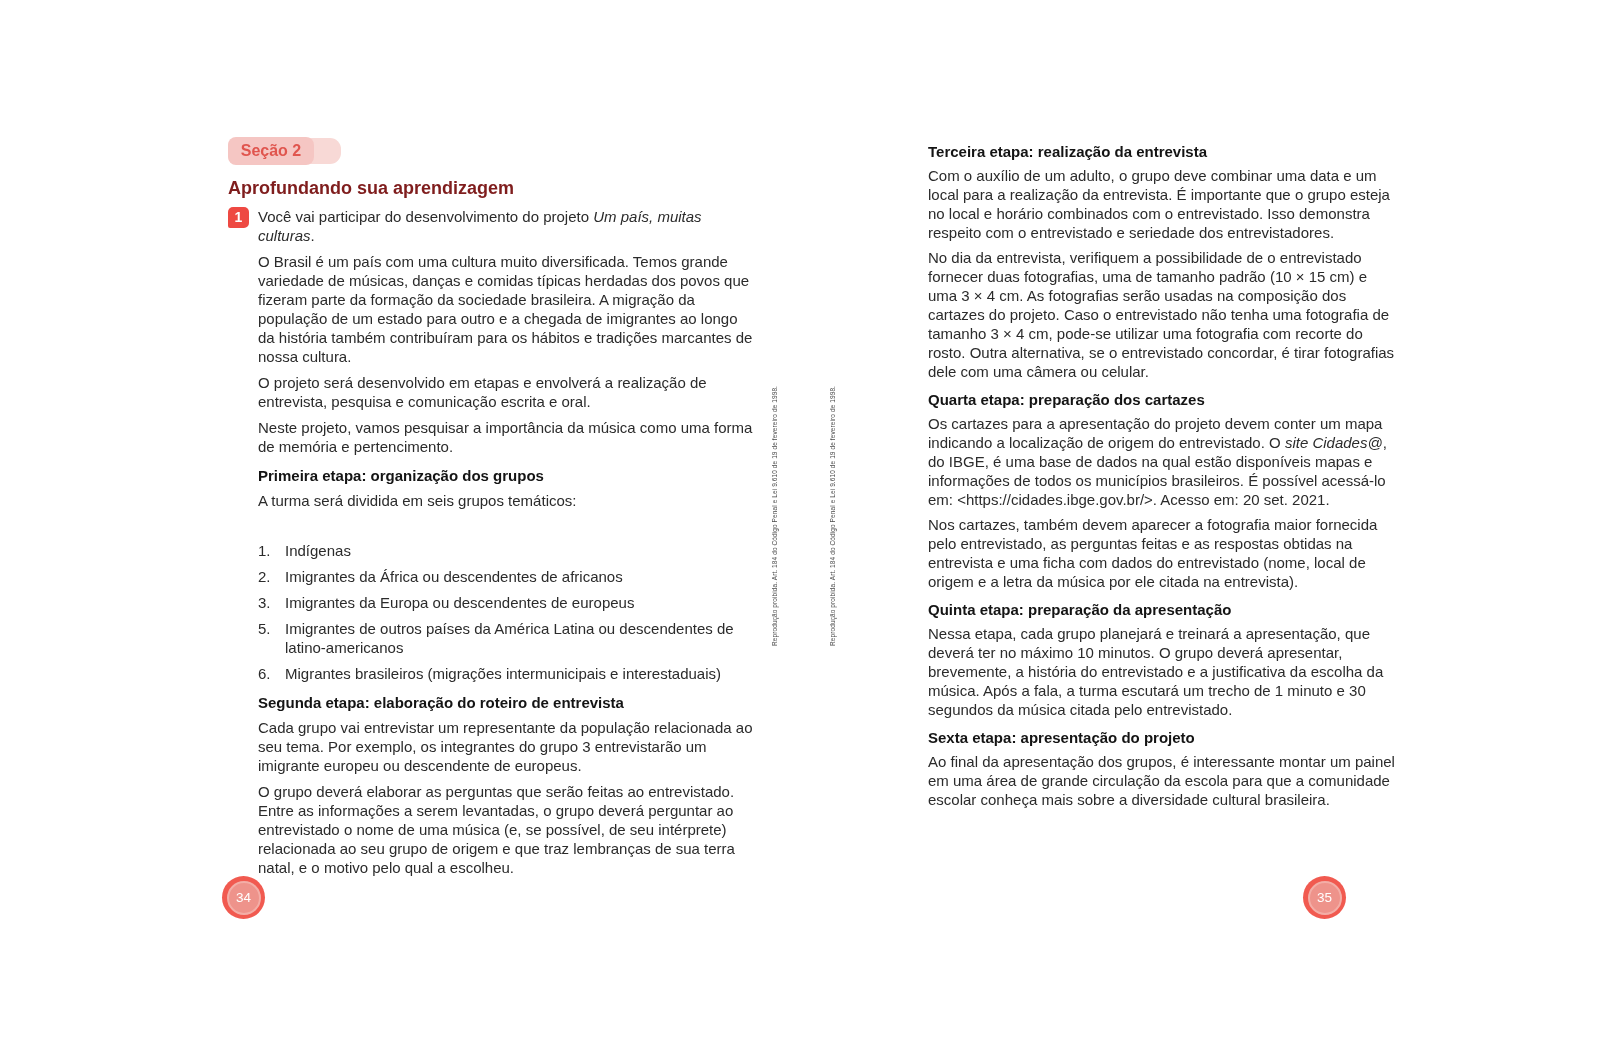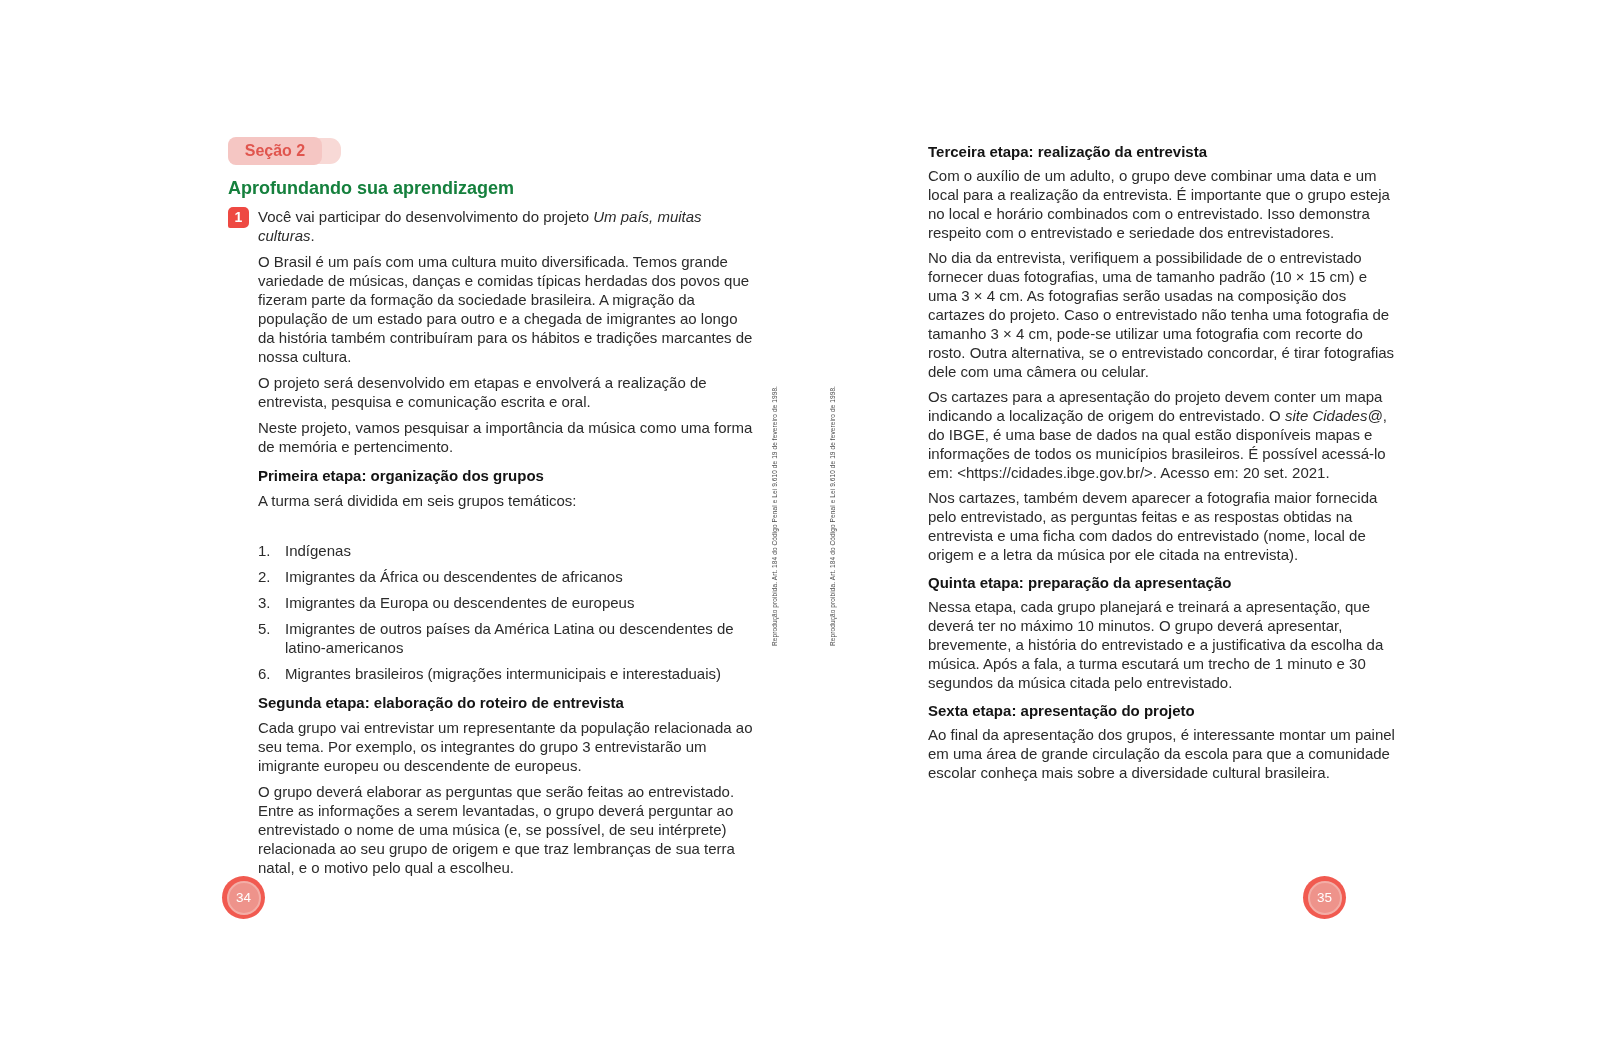--- a/index.html
+++ b/index.html
@@ -13,27 +13,27 @@
   }
   .spread { position: absolute; inset: 0; }
 
   
   .left-col { position: absolute; left: 228px; top: 137px; width: 540px; }
   .right-col { position: absolute; left: 928px; top: 135px; width: 472px; }
 
   .secao-wrap { position: relative; width: 113px; height: 28px; }
   .secao-back { position: absolute; left: 0; top: 1px; width: 113px; height: 26px;
                 background: #f8d9d6; border-radius: 8px 11px 11px 8px; }
-  .secao-front { position: absolute; left: 0; top: 0; width: 94px; height: 28px;
+  .secao-front { position: absolute; left: 0; top: 0; width: 86px; height: 28px;
                  background: #f5c6c3; border-radius: 8px;
                  color: #e0554e; font-weight: bold; font-size: 16px;
                  line-height: 28px; text-align: center; }
 
   .red-heading { margin: 13px 0 0 0; font-size: 18px; line-height: 20px;
-                 font-weight: bold; color: #15803d; }
+                 font-weight: bold; color: #7f1d1d; }
 
   .left-indent { margin-left: 30px; width: 500px; font-size: 15px; line-height: 19px; }
   .right-col   { font-size: 15px; line-height: 19px; }
 
   p.body-p { margin: 0 0 7px 0; }
   .right-col p.body-p { margin: 0 0 6px 0; }
 
   h2.subhead { font-size: 15px; line-height: 19px; font-weight: bold; color: #141414;
                margin: 10px 0 6px 0; }
   .right-col h2.subhead { margin: 9px 0 5px 0; }
@@ -113,20 +113,21 @@
     </div>
   </div>
 
   <div class="right-col">
 
     <h2 class="subhead" style="margin-top:7px">Terceira etapa: realização da entrevista</h2>
 
     <p class="body-p">Com o auxílio de um adulto, o grupo deve combinar uma data e um local para a realização da entrevista. É importante que o grupo esteja no local e horário combinados com o entrevistado. Isso demonstra respeito com o entrevistado e seriedade dos entrevistadores.</p>
     <p class="body-p">No dia da entrevista, verifiquem a possibilidade de o entrevistado fornecer duas fotografias, uma de tamanho padrão (10 × 15 cm) e uma 3 × 4 cm. As fotografias serão usadas na composição dos cartazes do projeto. Caso o entrevistado não tenha uma fotografia de tamanho 3 × 4 cm, pode-se utilizar uma fotografia com recorte do rosto. Outra alternativa, se o entrevistado concordar, é tirar fotografias dele com uma câmera ou celular.</p>
 
+    <h2 class="subhead">Quarta etapa: preparação dos cartazes</h2>
 
     <p class="body-p"><span>Os cartazes para a apresentação do projeto devem conter um mapa indicando a localização de origem do entrevistado. O </span><em>site Cidades@</em><span>, do IBGE, é uma base de dados na qual estão disponíveis mapas e informações de todos os municípios brasileiros. É possível acessá-lo em: &lt;https://cidades.ibge.gov.br/&gt;. Acesso em: 20 set. 2021.</span></p>
     <p class="body-p">Nos cartazes, também devem aparecer a fotografia maior fornecida pelo entrevistado, as perguntas feitas e as respostas obtidas na entrevista e uma ficha com dados do entrevistado (nome, local de origem e a letra da música por ele citada na entrevista).</p>
 
     <h2 class="subhead">Quinta etapa: preparação da apresentação</h2>
 
     <p class="body-p">Nessa etapa, cada grupo planejará e treinará a apresentação, que deverá ter no máximo 10 minutos. O grupo deverá apresentar, brevemente, a história do entrevistado e a justificativa da escolha da música. Após a fala, a turma escutará um trecho de 1 minuto e 30 segundos da música citada pelo entrevistado.</p>
 
     <h2 class="subhead">Sexta etapa: apresentação do projeto</h2>
 

